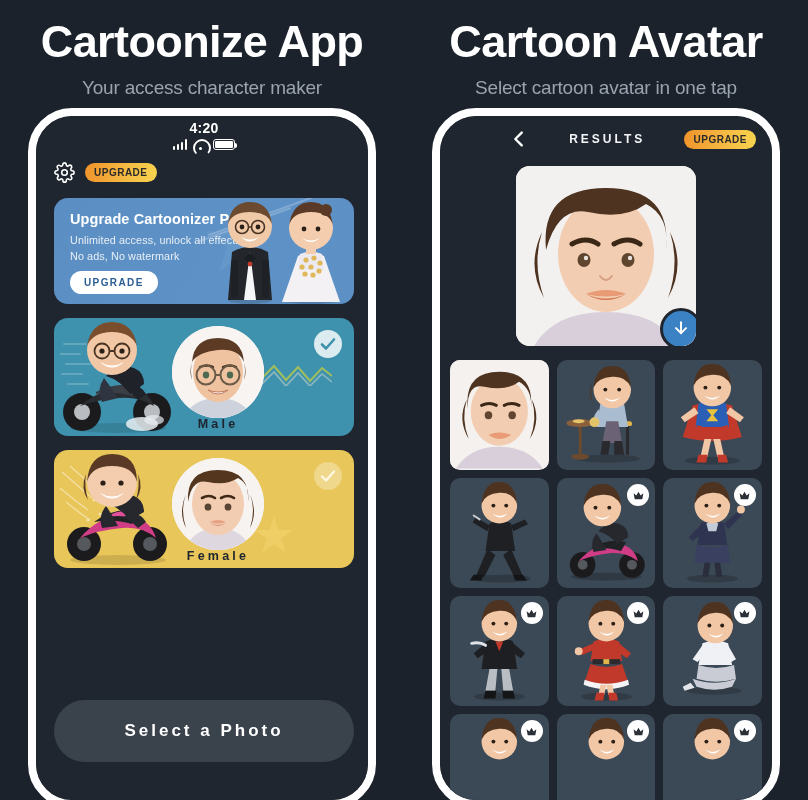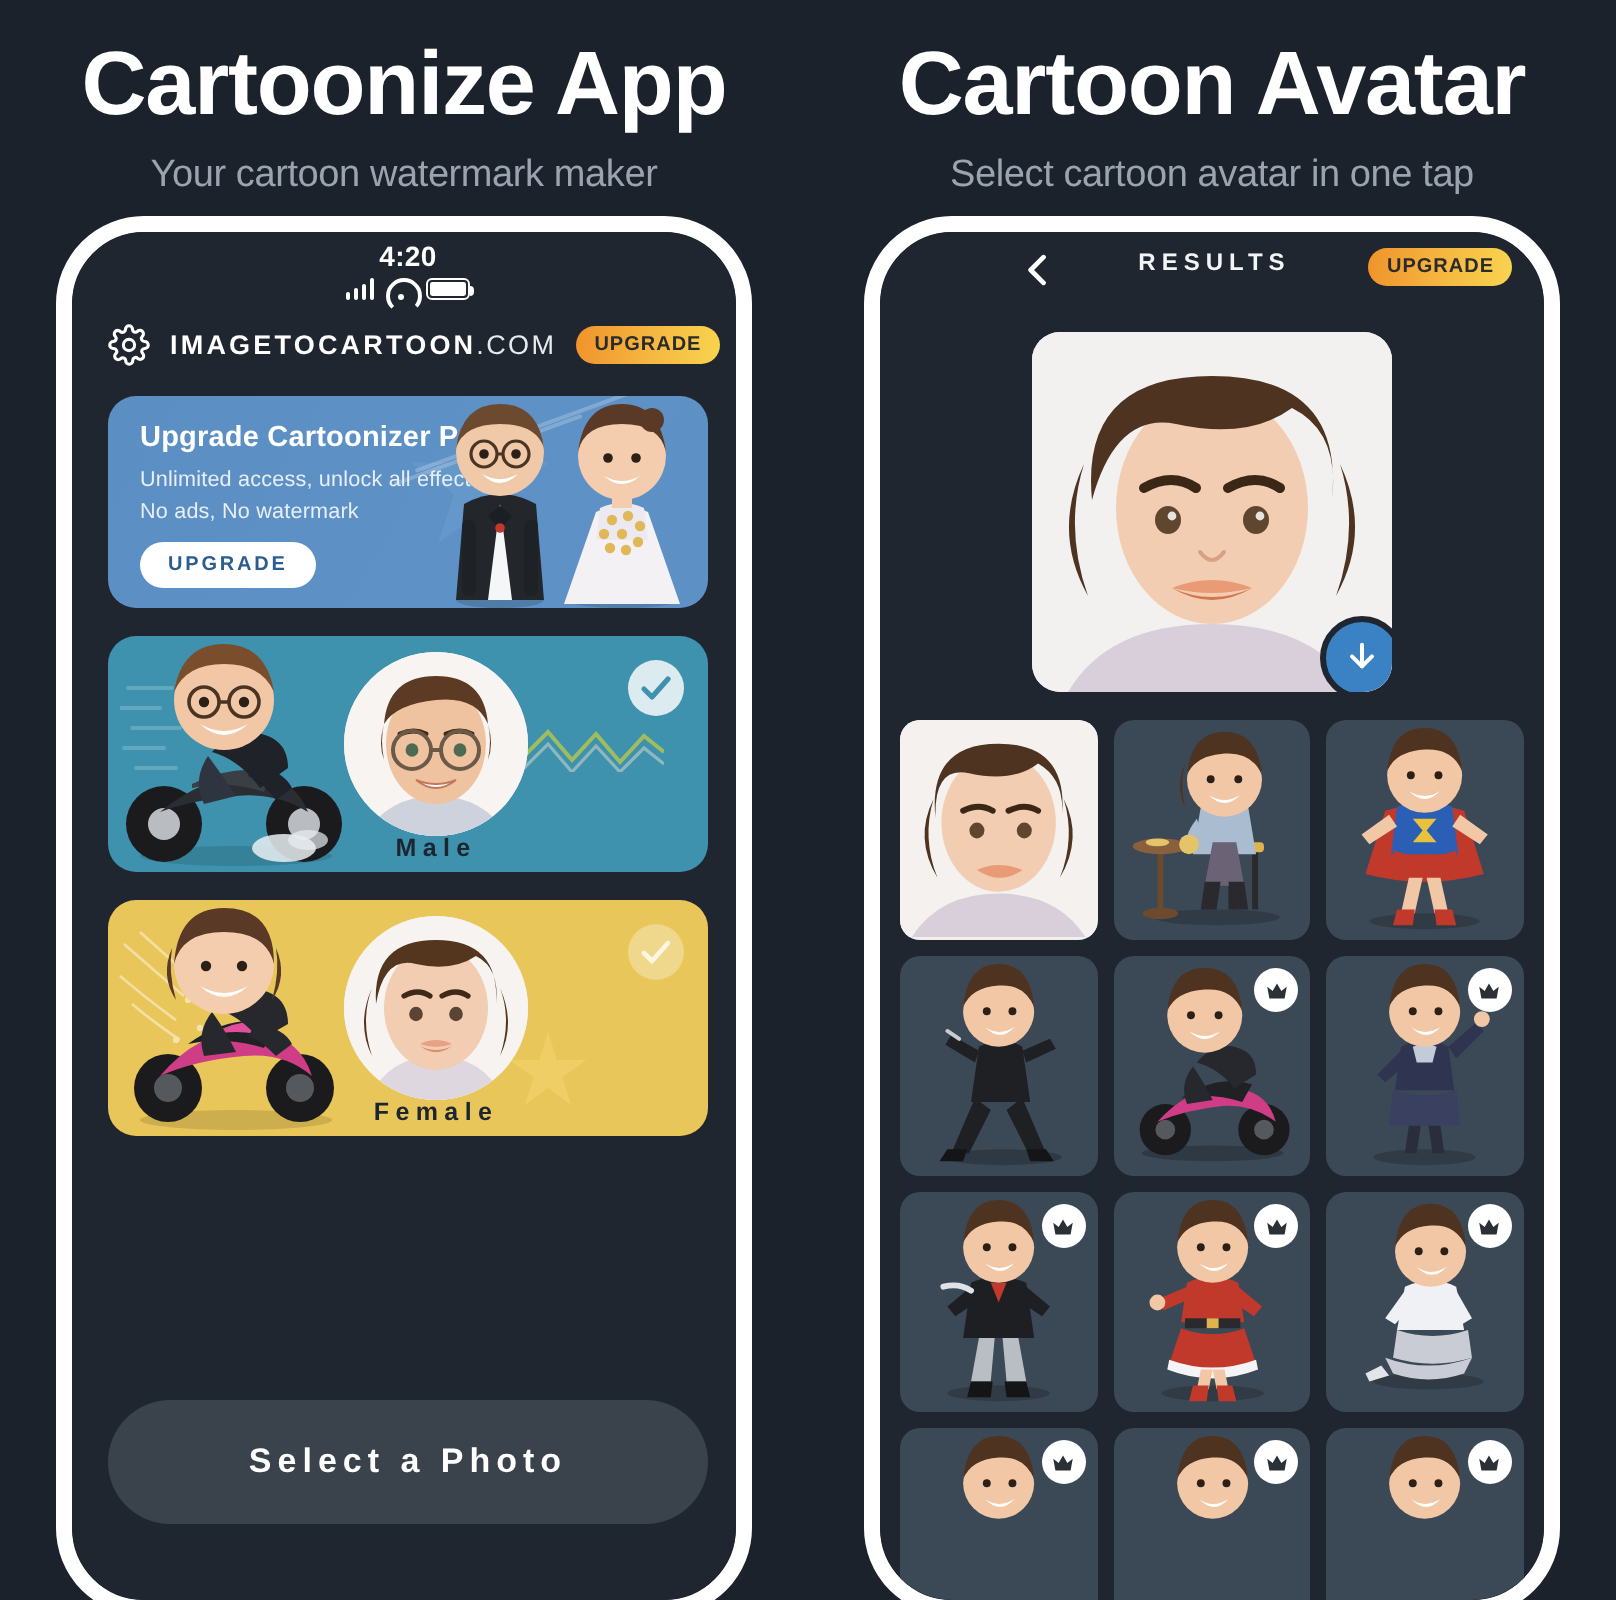--- a/index.html
+++ b/index.html
@@ -131,21 +131,21 @@
 
   
   .select-photo {
     position: absolute; left: 18px; bottom: 38px; width: 300px; height: 62px;
     background: #3a424c; border-radius: 31px;
     display: flex; align-items: center; justify-content: center;
     color: #fff; font-size: 17px; font-weight: bold; letter-spacing: 3px;
   }
 
   
-  .rbar { display: flex; align-items: flex-start; padding: 8px 16px 0 32px; height: 38px; margin-left: 36px; }
+  .rbar { display: flex; align-items: center; padding: 8px 16px 0 32px; height: 38px; margin-left: 36px; }
   .back-chevron { width: 22px; height: 22px; flex: none; }
   .rtitle { flex: 1; text-align: center; color: #f2f4f6; font-size: 12px; font-weight: bold; letter-spacing: 3px; }
 
   .hero {
     position: relative; margin: 12px auto 0 auto; width: 180px; height: 180px;
     border-radius: 14px; background: #f2f0ee; overflow: hidden;
   }
   .dl-btn {
     position: absolute; right: -6px; bottom: -4px; width: 42px; height: 42px;
     border-radius: 50%; background: #3b82c4; display: flex; align-items: center; justify-content: center;
@@ -165,21 +165,21 @@
   
   svg { display: block; }
 </style>
 </head>
 <body>
 
 <div class="stage">
 
   <div class="panel">
     <div class="panel-title">Cartoonize App</div>
-    <div class="panel-sub">Your cartoon watermark maker</div>
+    <div class="panel-sub">Your access character maker</div>
 
     <div class="phone">
       <div class="phone-inner">
 
         <div class="statusbar">
           <div class="status-time">4:20</div>
           <div class="status-icons">
             <span class="sig-bars">
                 <i></i>
                 <i></i>
@@ -193,21 +193,20 @@
           </div>
         </div>
 
         <div class="appbar">
           <span class="gear">
             <svg width="21" height="21" viewBox="0 0 24 24" fill="none" stroke="#fff" stroke-width="1.8">
               <circle cx="12" cy="12" r="3.2"></circle>
               <path d="M19.4 15a1.6 1.6 0 0 0 .32 1.76l.06.06a2 2 0 1 1-2.83 2.83l-.06-.06a1.6 1.6 0 0 0-1.76-.32 1.6 1.6 0 0 0-1 1.46V21a2 2 0 1 1-4 0v-.1a1.6 1.6 0 0 0-1.05-1.46 1.6 1.6 0 0 0-1.76.32l-.06.06a2 2 0 1 1-2.83-2.83l.06-.06A1.6 1.6 0 0 0 4.81 15a1.6 1.6 0 0 0-1.46-1H3a2 2 0 1 1 0-4h.1A1.6 1.6 0 0 0 4.56 8.9a1.6 1.6 0 0 0-.32-1.76l-.06-.06a2 2 0 1 1 2.83-2.83l.06.06a1.6 1.6 0 0 0 1.76.32H9a1.6 1.6 0 0 0 1-1.46V3a2 2 0 1 1 4 0v.1a1.6 1.6 0 0 0 1 1.46 1.6 1.6 0 0 0 1.76-.32l.06-.06a2 2 0 1 1 2.83 2.83l-.06.06a1.6 1.6 0 0 0-.32 1.76V9a1.6 1.6 0 0 0 1.46 1H21a2 2 0 1 1 0 4h-.1a1.6 1.6 0 0 0-1.5 1z"></path>
             </svg>
           </span>
-          <span class="brand"><span>IMAGETOCARTOON</span><span class="dim">.COM</span></span>
           <span class="badge">UPGRADE</span>
         </div>
 
         <div class="promo-wrap">
           <div class="peek"></div>
           <div class="promo">
             <div class="star"></div>
             <div class="streak" style="left:150px;top:16px;width:120px"></div>
             <div class="streak" style="left:140px;top:26px;width:100px"></div>
             <div class="promo-title">Upgrade Cartoonizer Pro</div>

